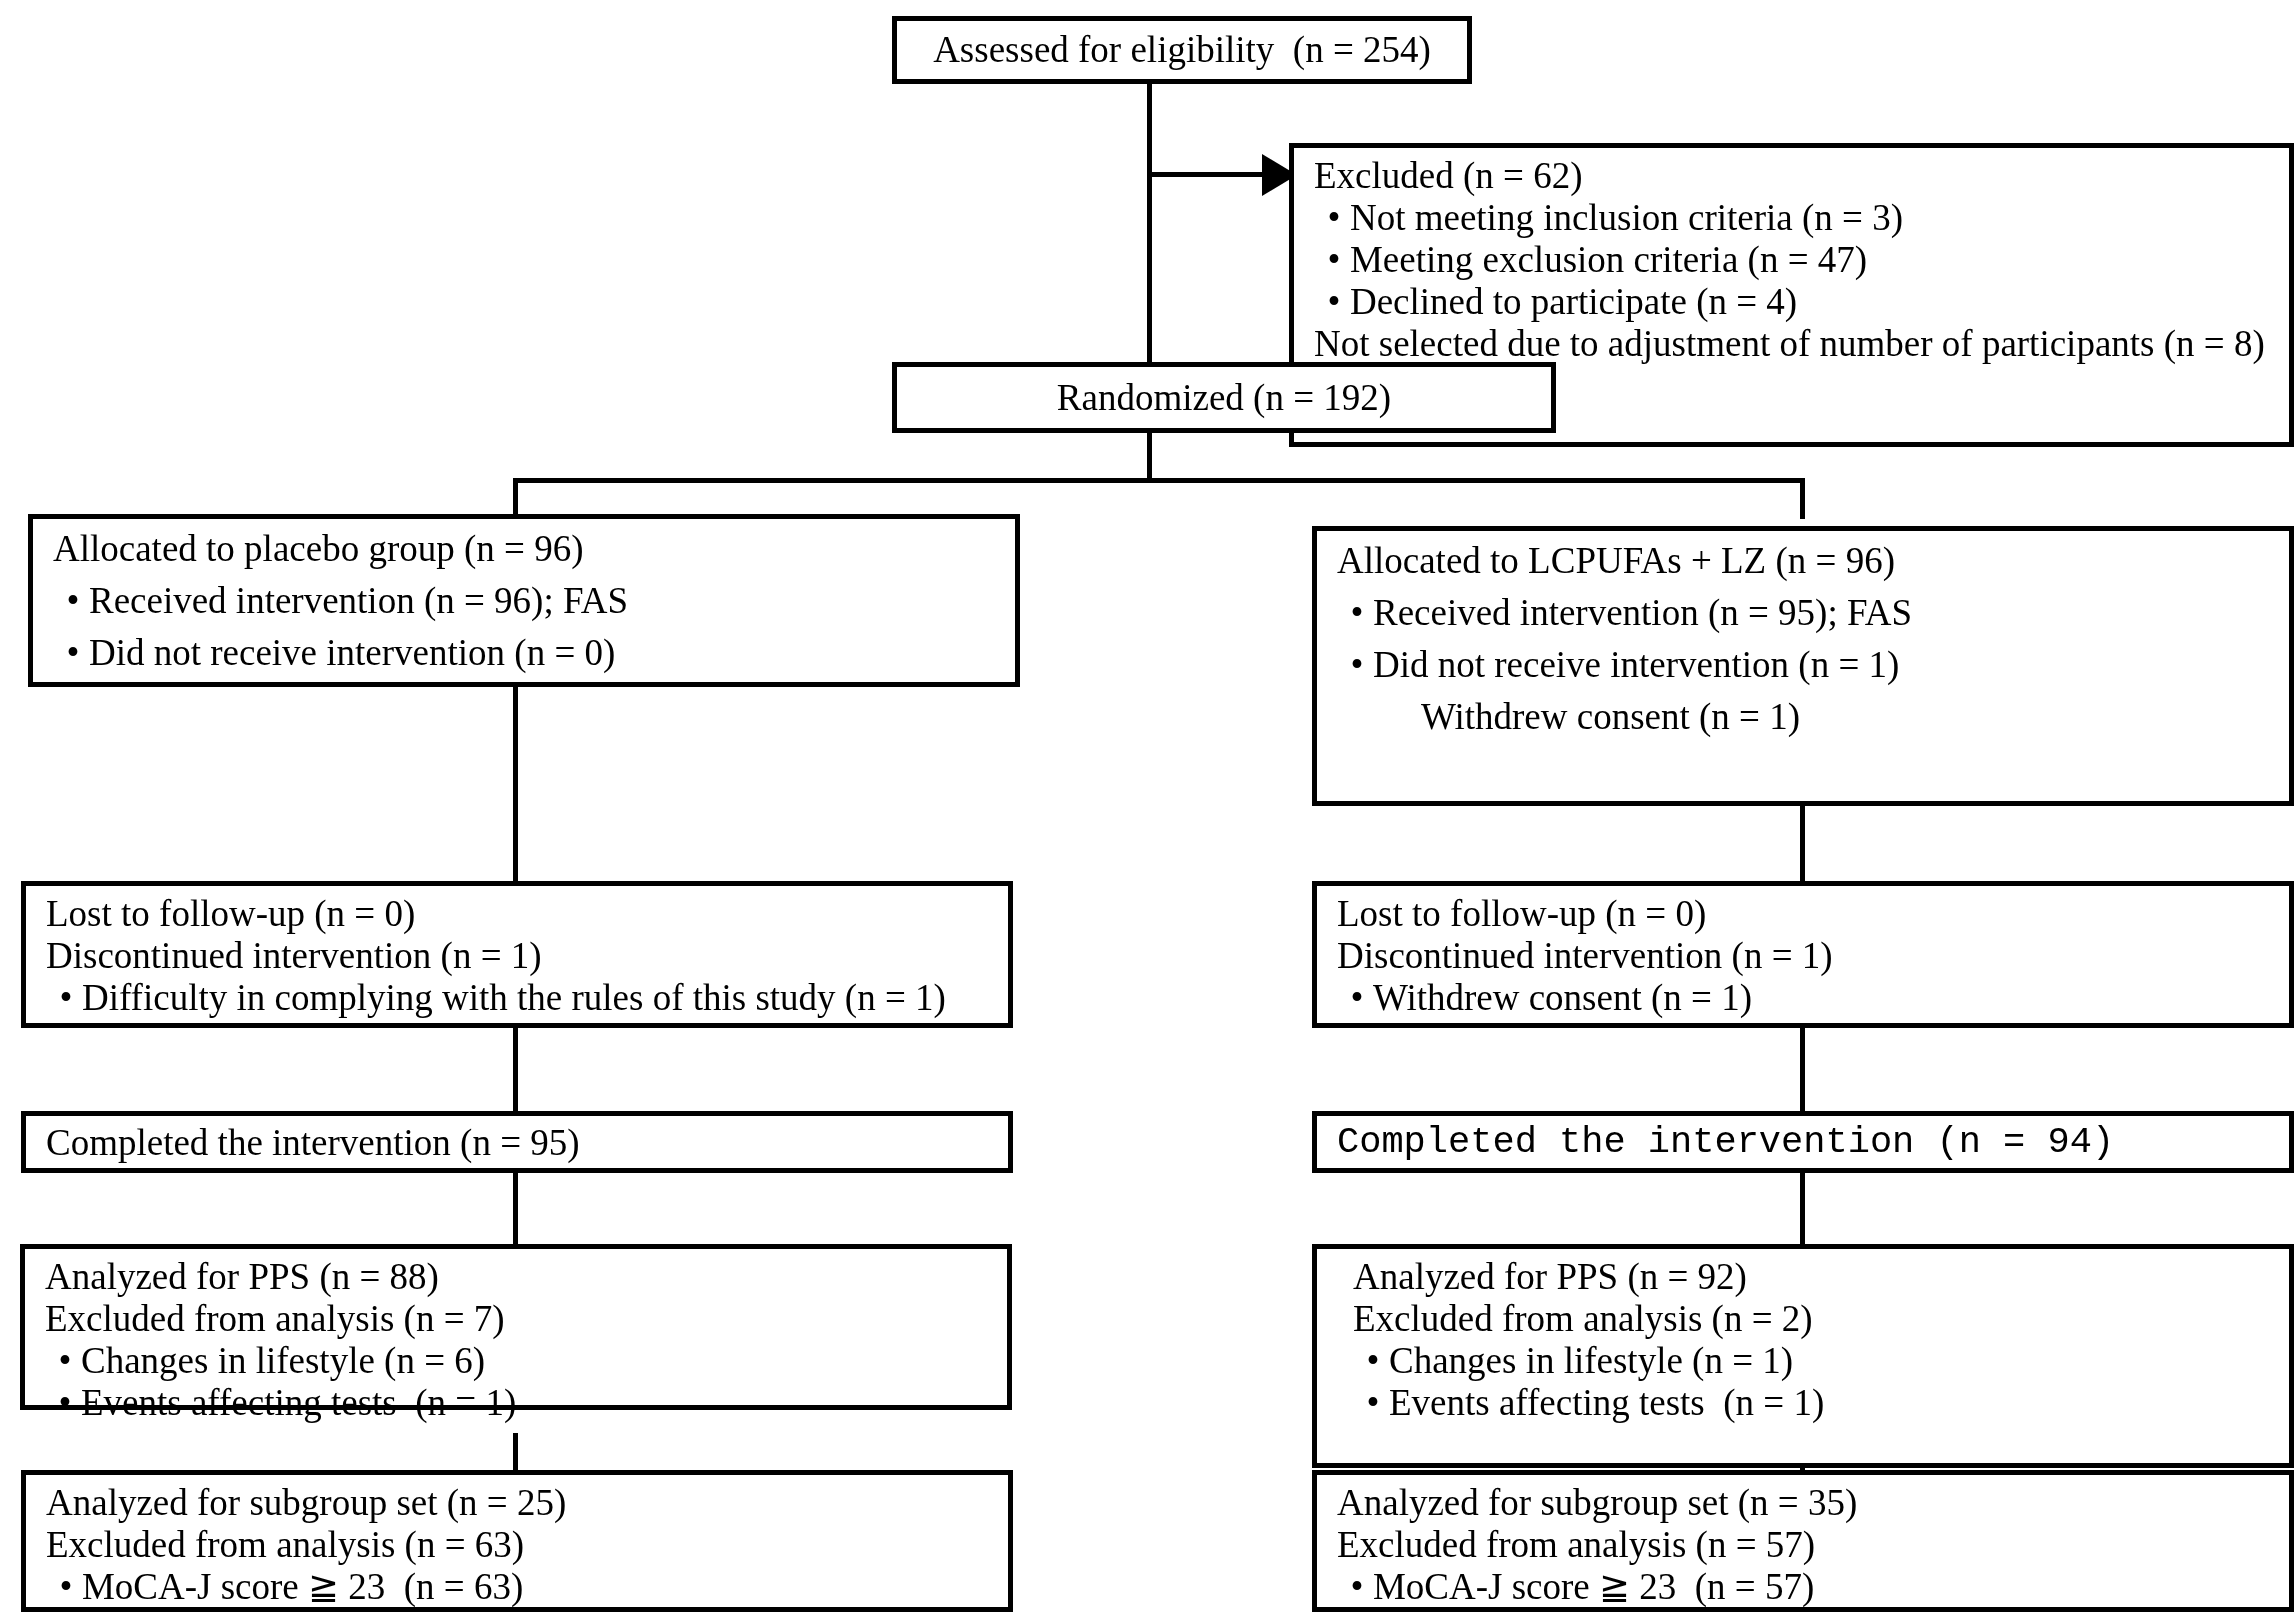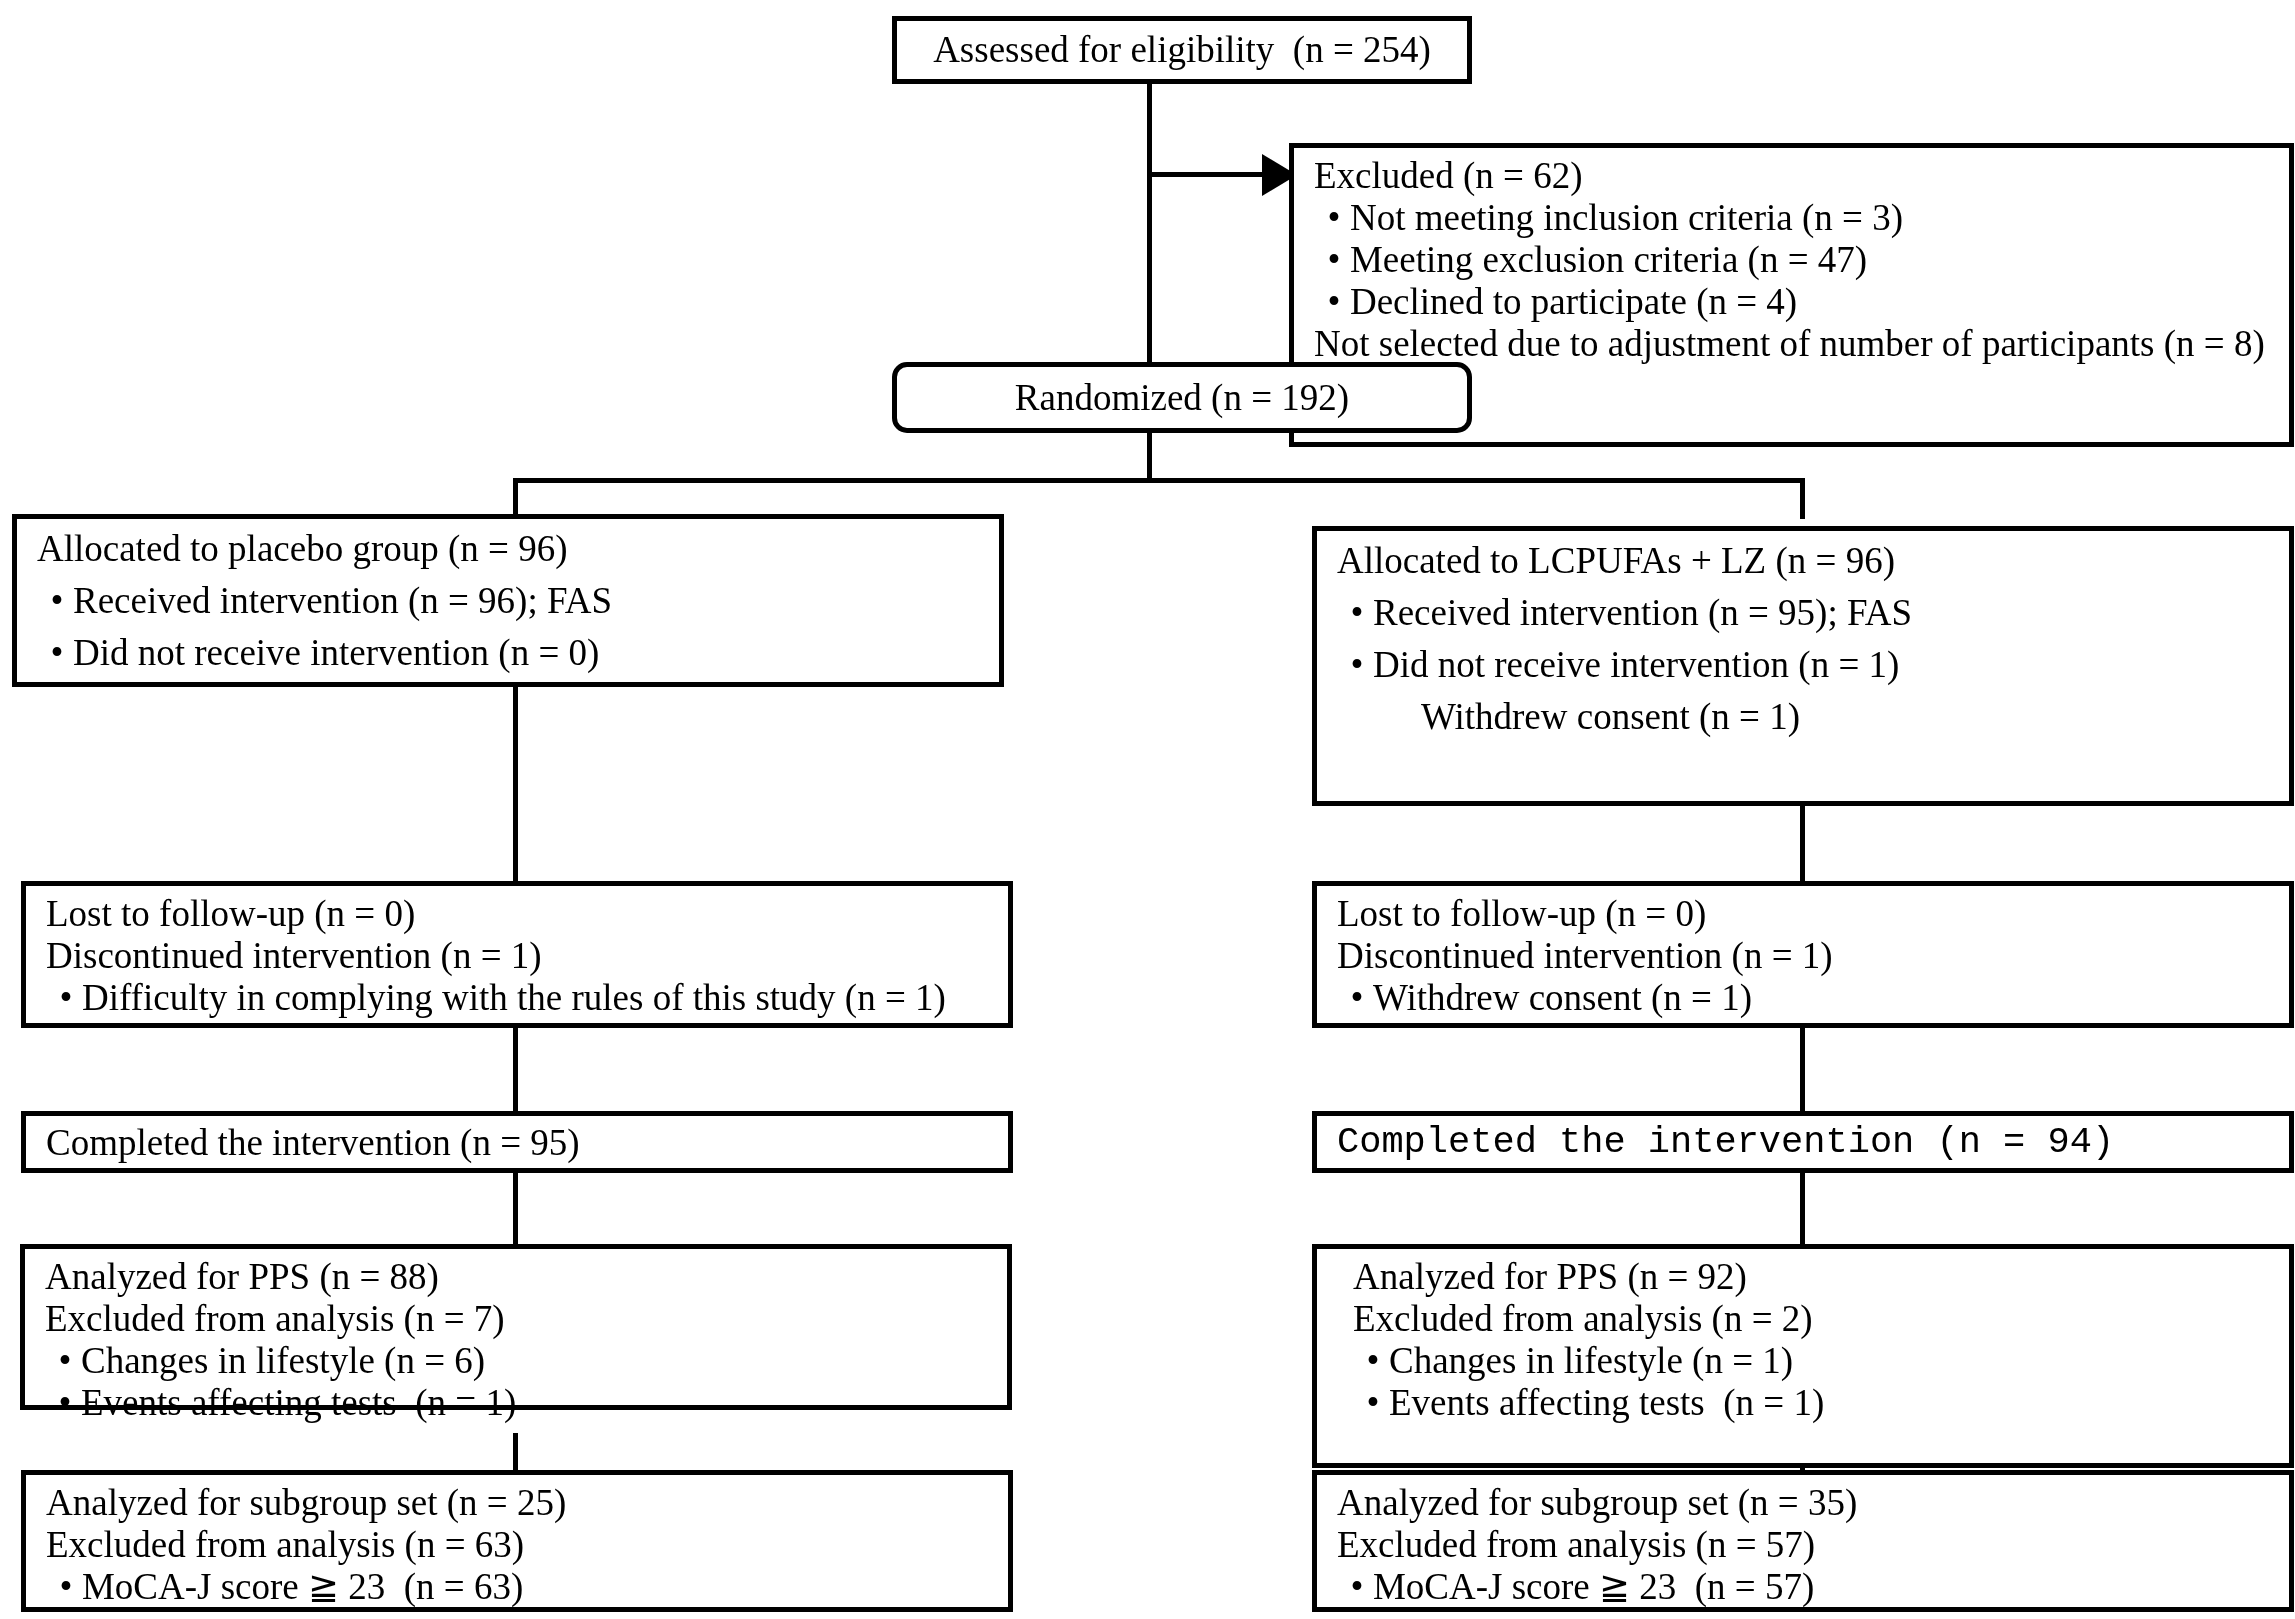--- a/index.html
+++ b/index.html
@@ -80,25 +80,25 @@
   </div>
 
   <div class="box list" style="left:1289px; top:102px; width:1005px; height:304px;margin-top:41px;">
     <div class="line"><span class="t">Excluded (n = 62)</span></div>
     <div class="line bullet"><span class="bchar">•</span><span class="t">Not meeting inclusion criteria (n = 3)</span></div>
     <div class="line bullet"><span class="bchar">•</span><span class="t">Meeting exclusion criteria (n = 47)</span></div>
     <div class="line bullet"><span class="bchar">•</span><span class="t">Declined to participate (n = 4)</span></div>
     <div class="line"><span class="t">Not selected due to adjustment of number of participants (n = 8)</span></div>
   </div>
 
-  <div class="box center" style="left:892px; top:362px; width:580px; height:71px;border-radius:15px;">
+  <div class="box center" style="left:892px; top:362px; width:664px; height:71px;">
     <span class="t">Randomized (n = 192)</span>
   </div>
 
-  <div class="box list alloc" style="left:12px; top:514px; width:992px; height:173px;">
+  <div class="box list alloc" style="left:28px; top:514px; width:992px; height:173px;">
     <div class="line"><span class="t">Allocated to placebo group (n = 96)</span></div>
     <div class="line bullet"><span class="bchar">•</span><span class="t">Received intervention (n = 96); FAS</span></div>
     <div class="line bullet"><span class="bchar">•</span><span class="t">Did not receive intervention (n = 0)</span></div>
   </div>
 
   <div class="box list alloc" style="left:1312px; top:526px; width:982px; height:280px;">
     <div class="line"><span class="t">Allocated to LCPUFAs + LZ (n = 96)</span></div>
     <div class="line bullet"><span class="bchar">•</span><span class="t">Received intervention (n = 95); FAS</span></div>
     <div class="line bullet"><span class="bchar">•</span><span class="t">Did not receive intervention (n = 1)</span></div>
     <div class="line indent2"><span class="t">Withdrew consent (n = 1)</span></div>

